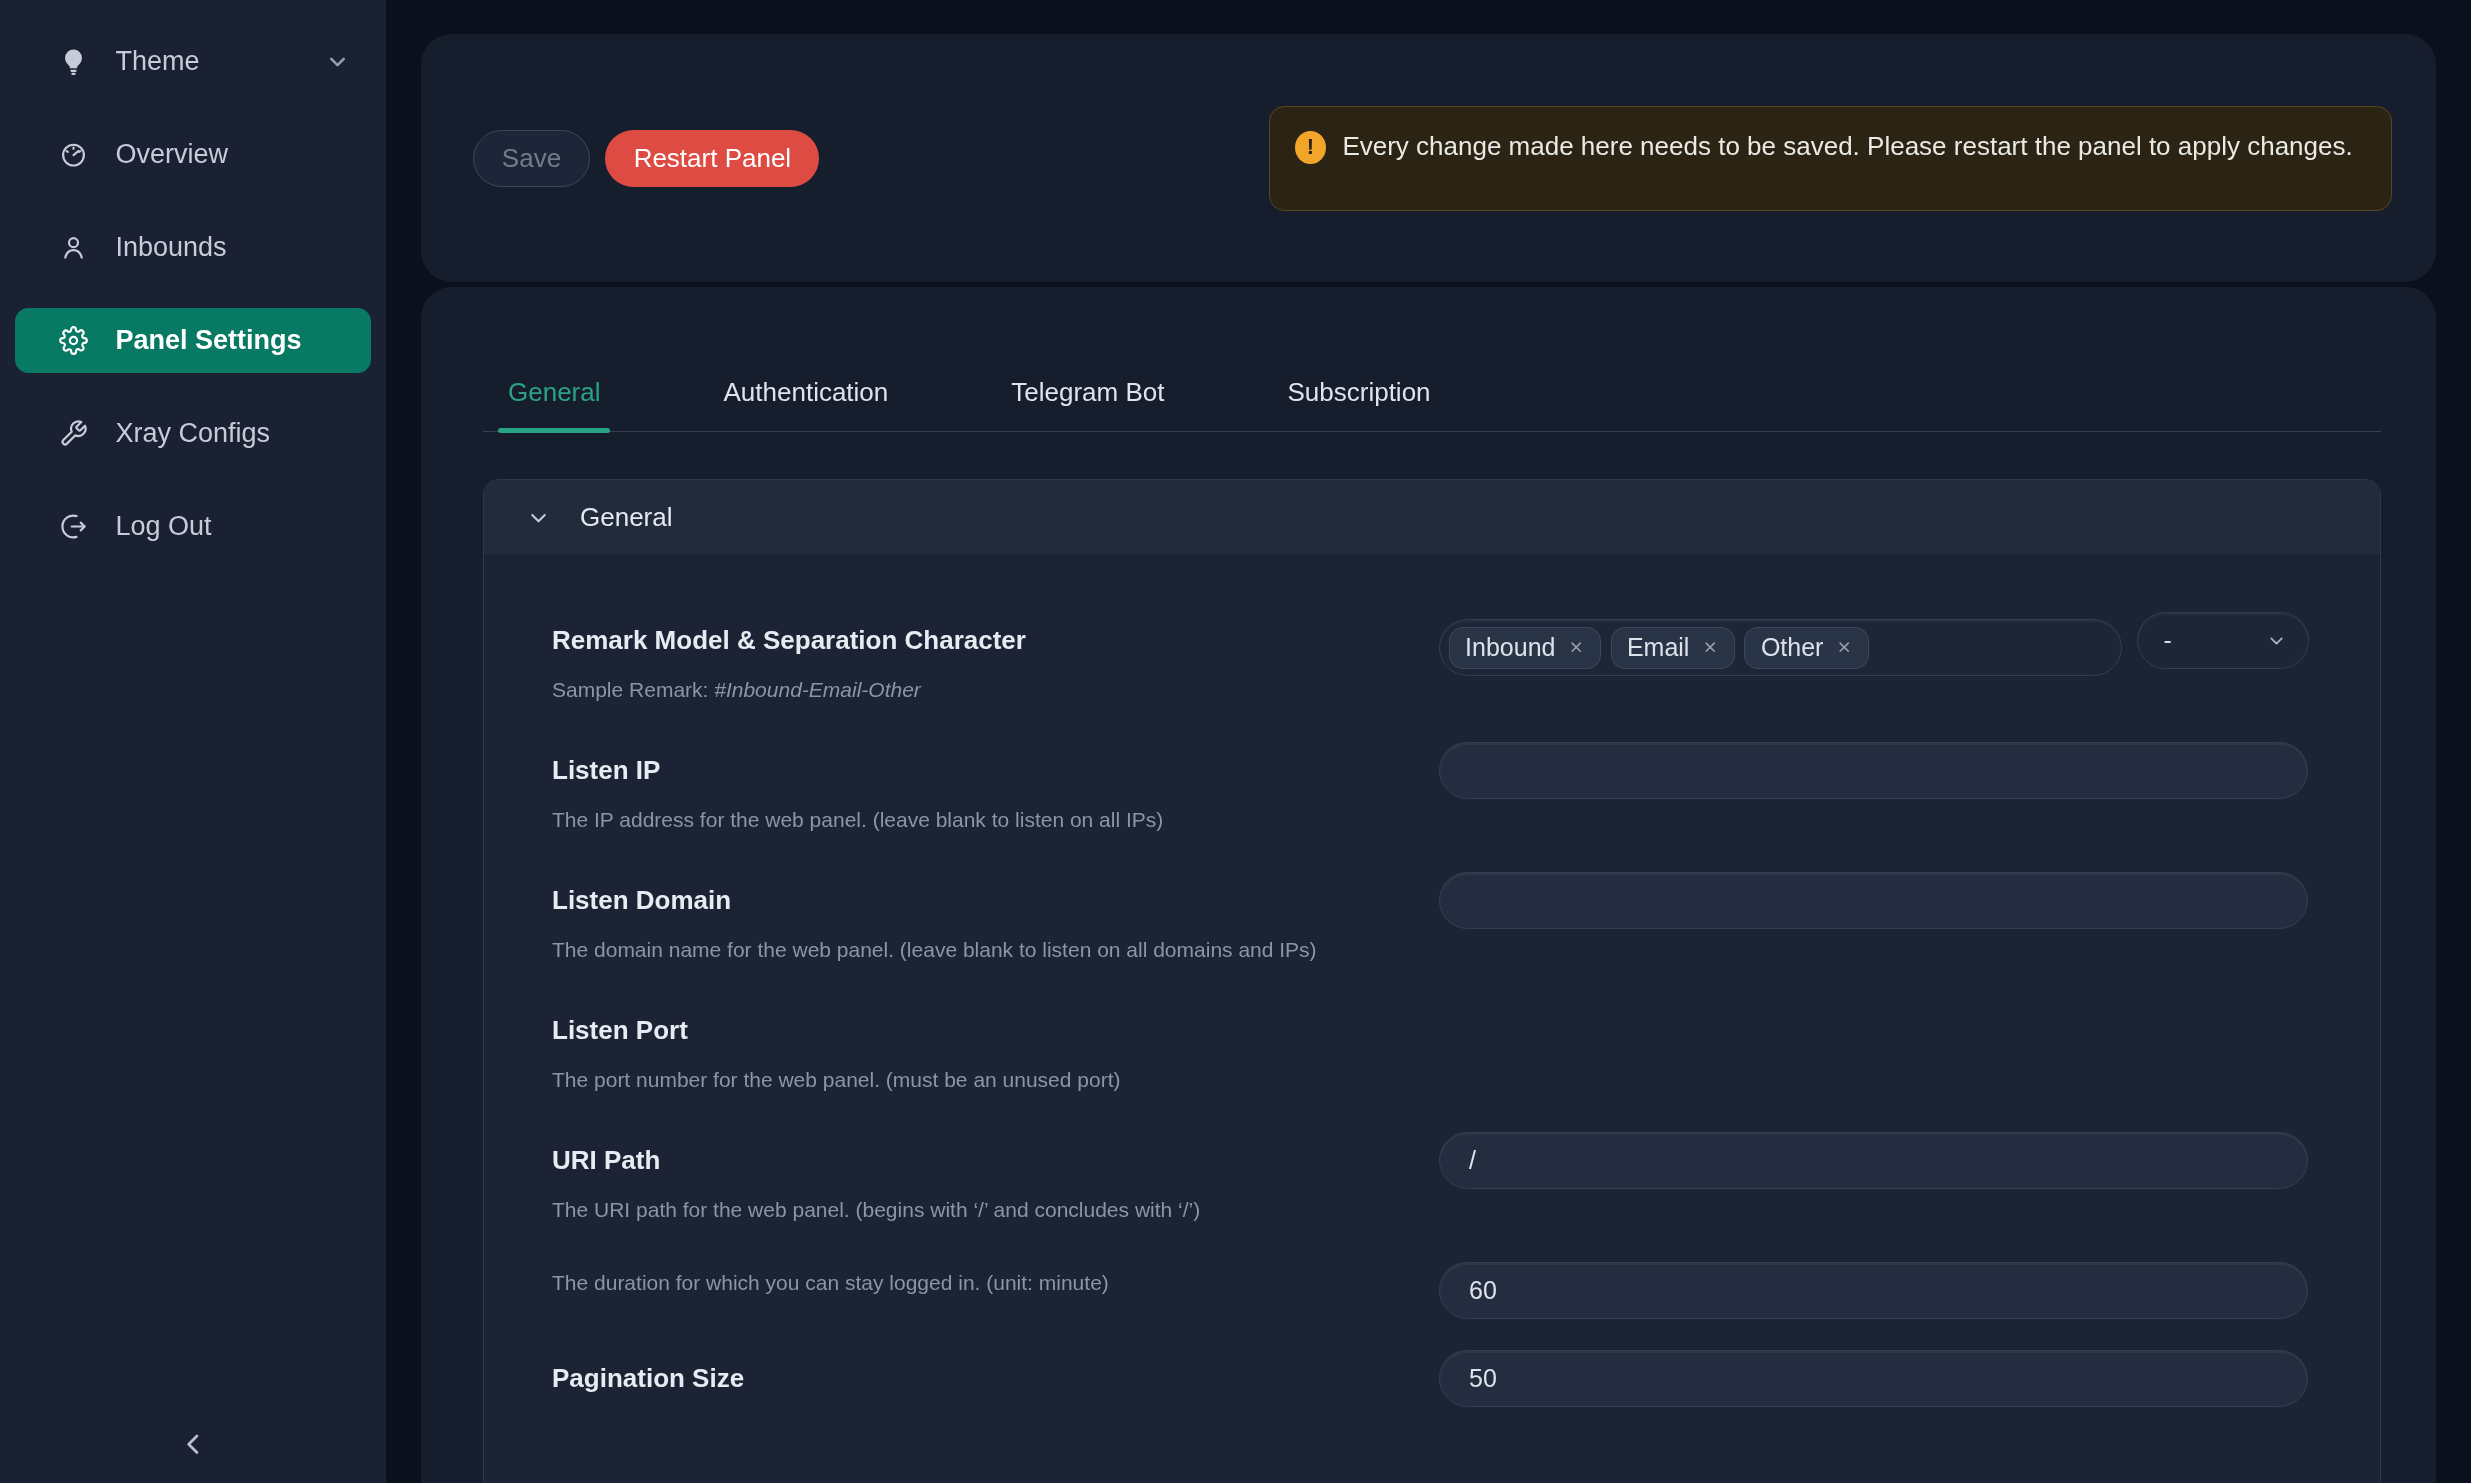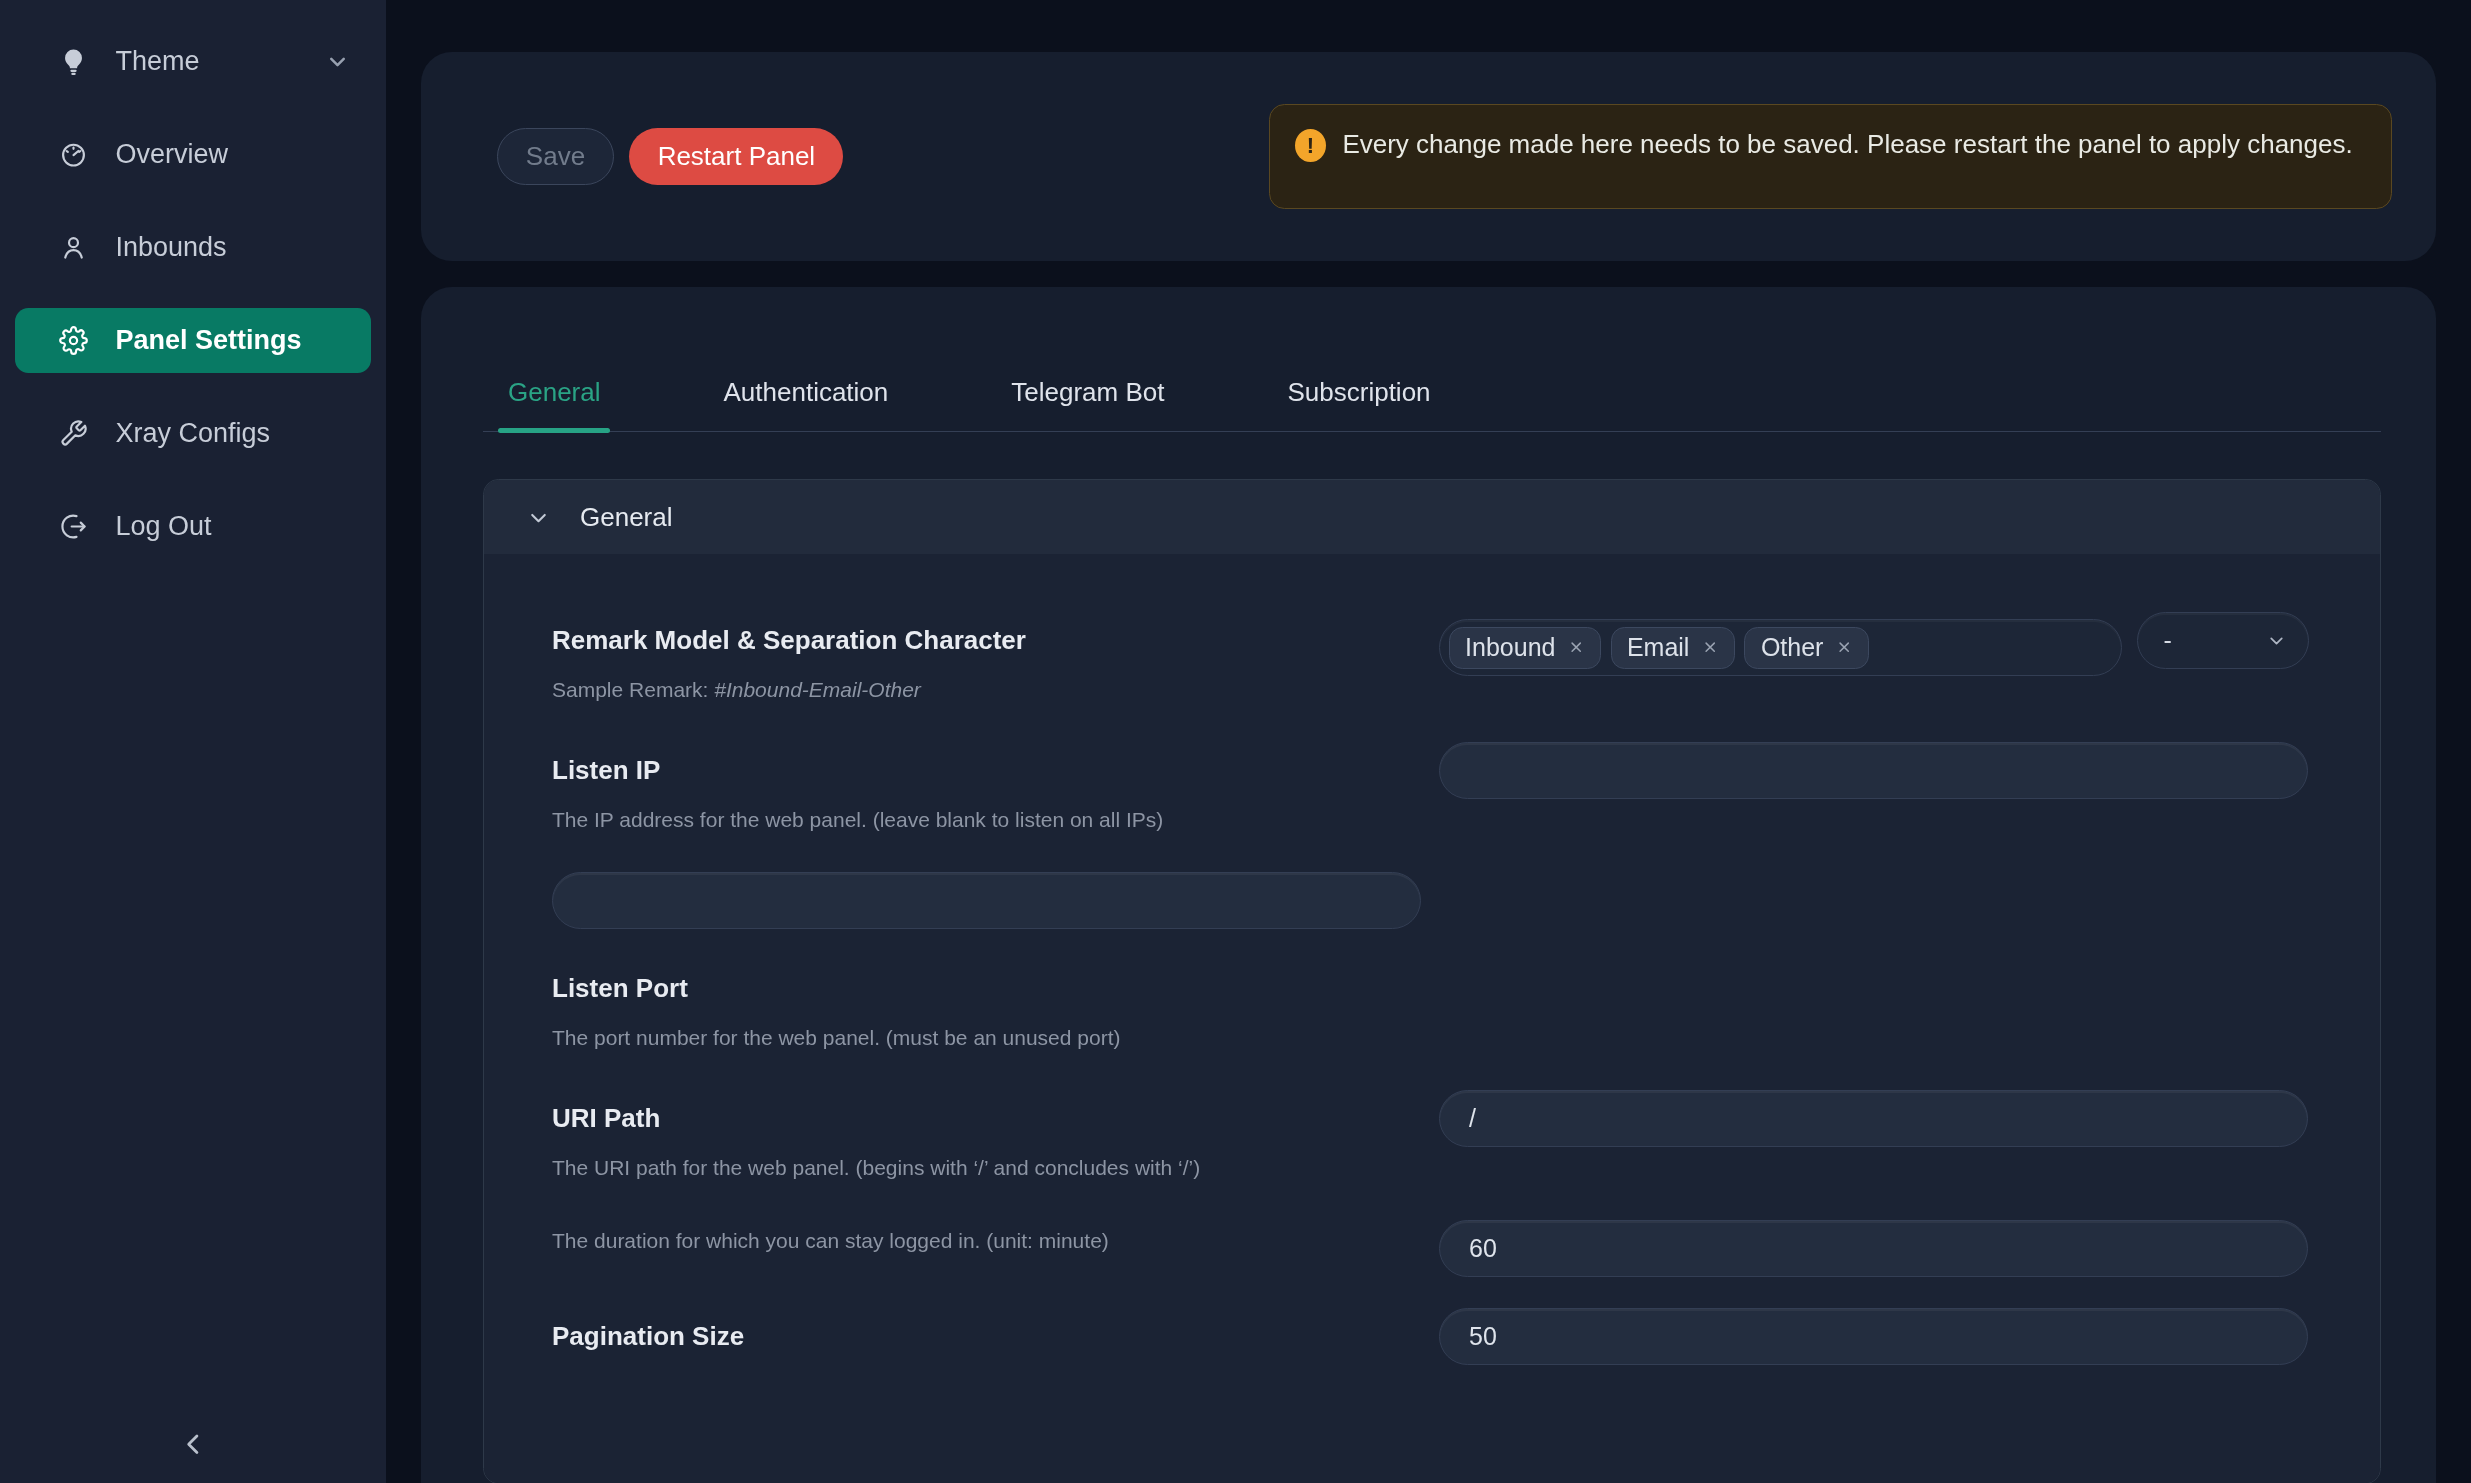--- a/index.html
+++ b/index.html
@@ -20,22 +20,22 @@
   .side-item.active { background:#087a64; color:#ffffff; font-weight:bold; }
   .side-item .chev { margin-left:auto; color:#97a0b0; display:flex; }
   .side-collapse {
     position:absolute; bottom:19.3px; left:0; width:386px;
     display:flex; justify-content:center; color:#b9c0cc; cursor:pointer;
   }
   
   .main { position:absolute; left:386px; top:0; width:2086px; height:1483px; }
   .card { position:absolute; left:35px; width:2015px; background:#161e2e; border-radius:31px; }
   .card-toolbar {
-    top:52px; height:209px; display:flex; align-items:center;
-    justify-content:space-between; padding:0 44px 0 76px;
+    top:34px; height:248px; display:flex; align-items:center;
+    justify-content:space-between; padding:0 44px 0 52px;
   }
   .btn-group { display:flex; gap:15.4px; align-items:center; }
   .btn {
     height:57px; border-radius:29px; font-size:26px; border:none;
     display:flex; align-items:center; justify-content:center;
     font-family:"Liberation Sans", sans-serif; cursor:pointer;
   }
   .btn-save { width:117px; background:#1d2638; border:1px solid #3b465c; color:#727c8c; }
   .btn-restart { width:214px; background:#dd4b43; color:#ffffff; }
   .alert {
@@ -252,20 +252,24 @@
           <div class="fleft">
             <div class="flabel">Listen IP</div>
             <div class="fdesc">The IP address for the web panel. (leave blank to listen on all IPs)</div>
           </div>
           <div class="fright">
             <input class="finput" value="" style="">
           </div>
         </div>
 
         <div class="frow">
+          <div class="fleft">
+            <div class="flabel">Listen Domain</div>
+            <div class="fdesc">The domain name for the web panel. (leave blank to listen on all domains and IPs)</div>
+          </div>
           <div class="fright">
             <input class="finput" value="" style="">
           </div>
         </div>
 
         <div class="frow">
           <div class="fleft">
             <div class="flabel">Listen Port</div>
             <div class="fdesc">The port number for the web panel. (must be an unused port)</div>
           </div>

